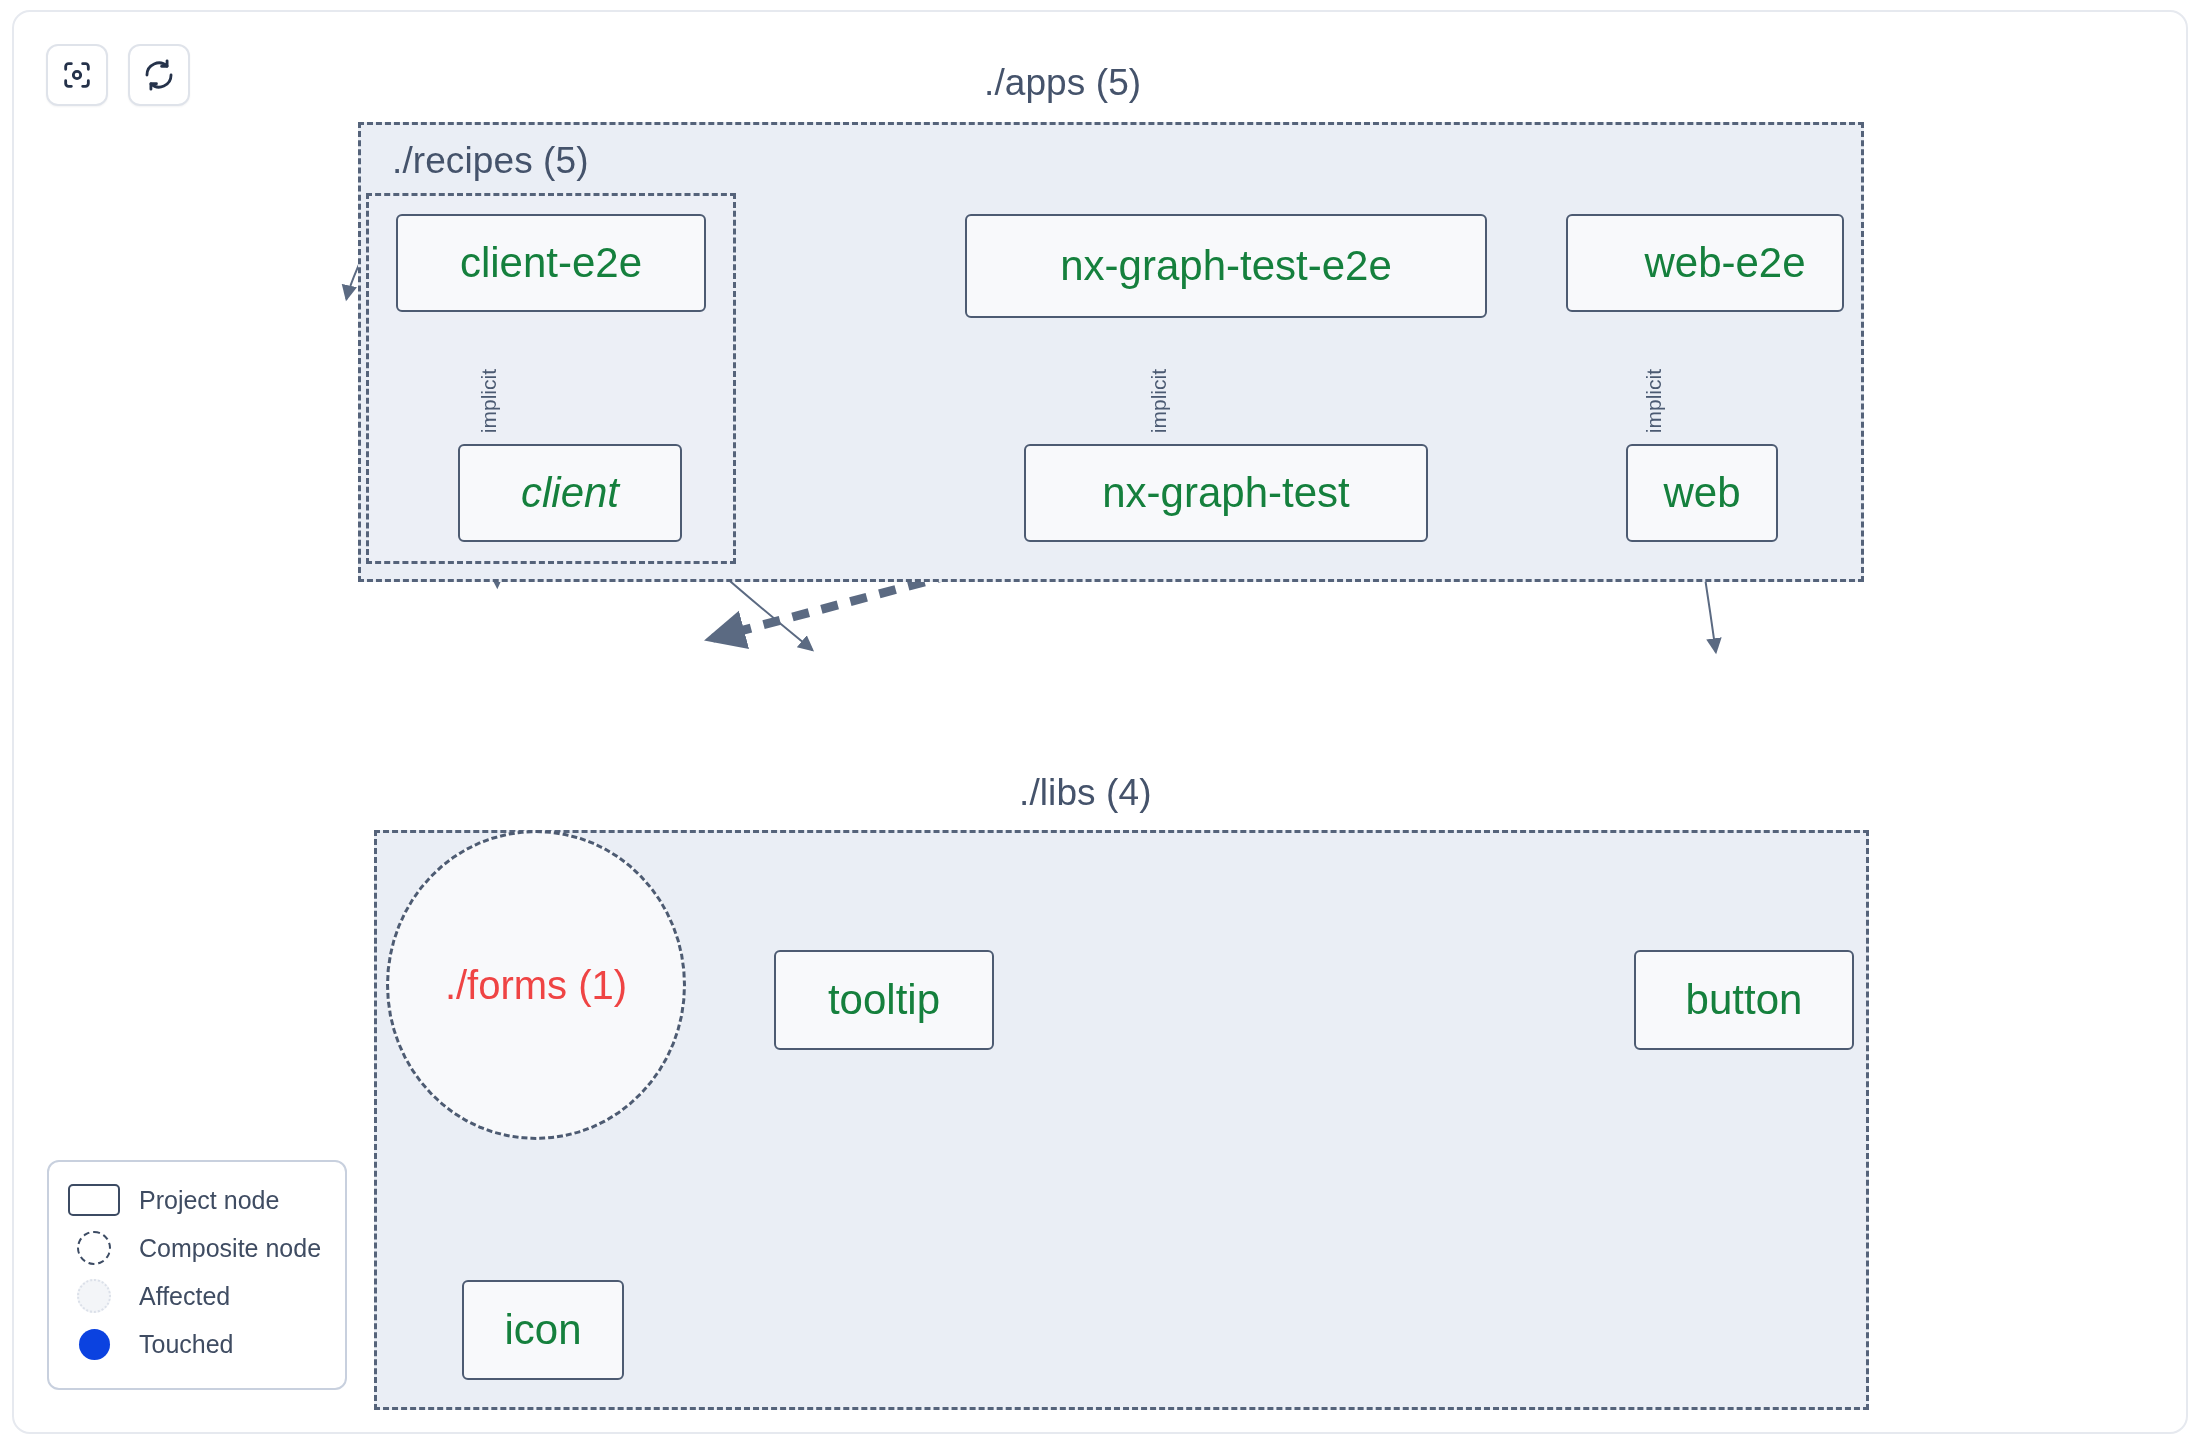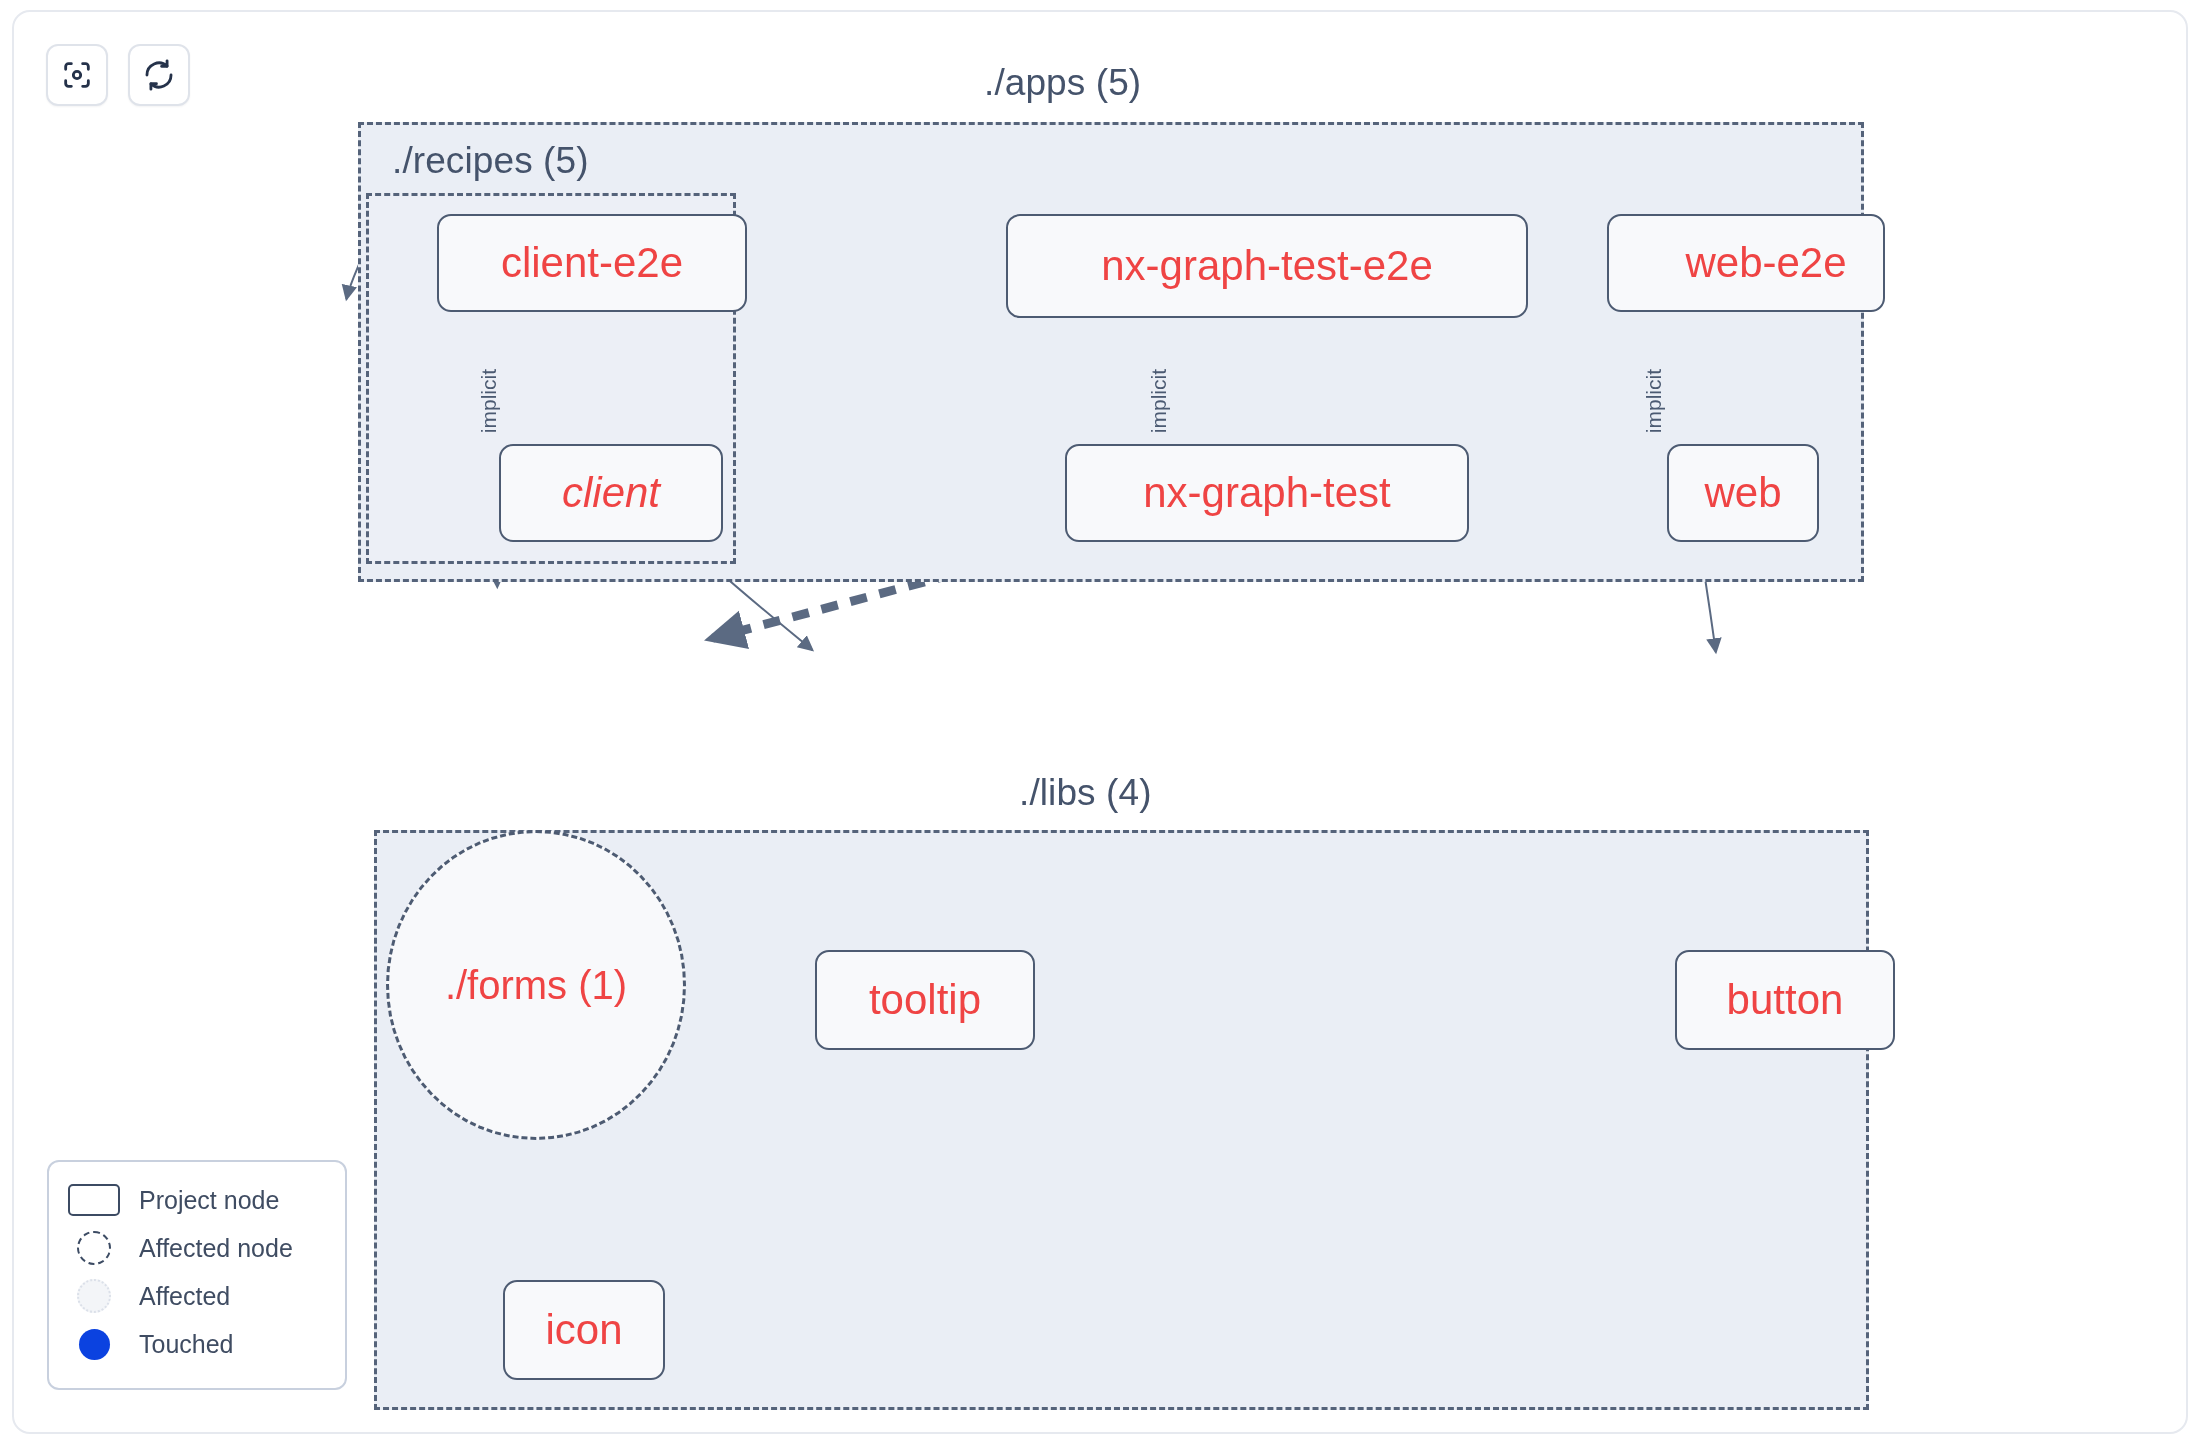--- a/index.html
+++ b/index.html
@@ -58,28 +58,27 @@
     color: #45536b;
     white-space: nowrap;
     letter-spacing: .1px;
   }
 
   
   .node {
     position: absolute;
     background: #f8f9fb;
     border: 2.5px solid #4d5b72;
-    border-radius: 14px;
-    display: flex; align-items: center; justify-content: center;
-    color: #ef4444;
+    border-radius: 6px;
+    display: flex; align-items: center; justify-content: center;
+    color: #15803d;
     font-size: 42px;
     white-space: nowrap;
     cursor: pointer;
     z-index: 20;
-    margin-left: 41px;
   }
   .composite-node {
     position: absolute;
     background: #f8f9fb;
     border: 3px dashed #4d5b72;
     border-radius: 50%;
     display: flex; align-items: center; justify-content: center;
     color: #ef4444;
     font-size: 40px;
     white-space: nowrap;
@@ -243,21 +242,21 @@
     <div class="legend-row">
       <span class="legend-swatch">
         <span class="sw-rect"></span>
       </span>
       <span class="legend-text">Project node</span>
     </div>
     <div class="legend-row">
       <span class="legend-swatch">
         <span class="sw-dashed-circle"></span>
       </span>
-      <span class="legend-text">Affected node</span>
+      <span class="legend-text">Composite node</span>
     </div>
     <div class="legend-row">
       <span class="legend-swatch">
         <span class="sw-affected"></span>
       </span>
       <span class="legend-text">Affected</span>
     </div>
     <div class="legend-row">
       <span class="legend-swatch">
         <span class="sw-touched"></span>

